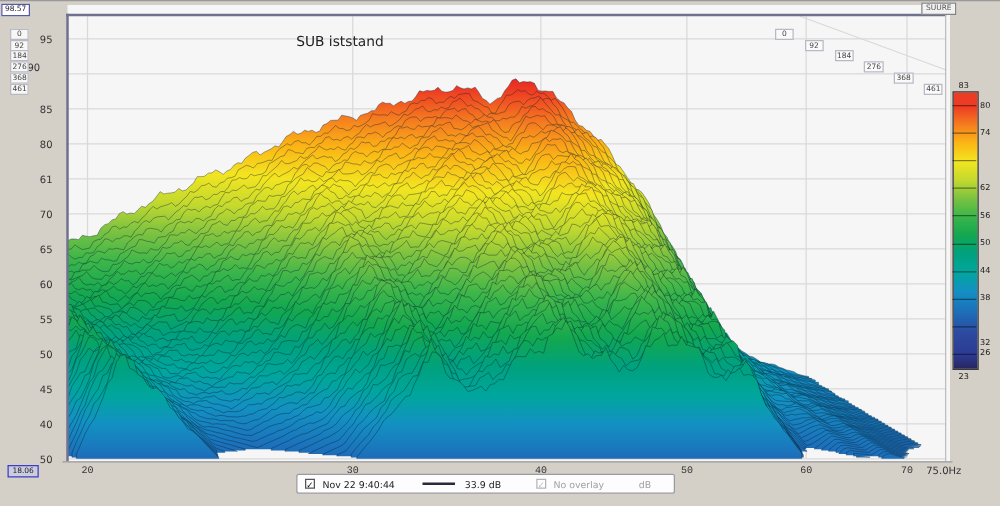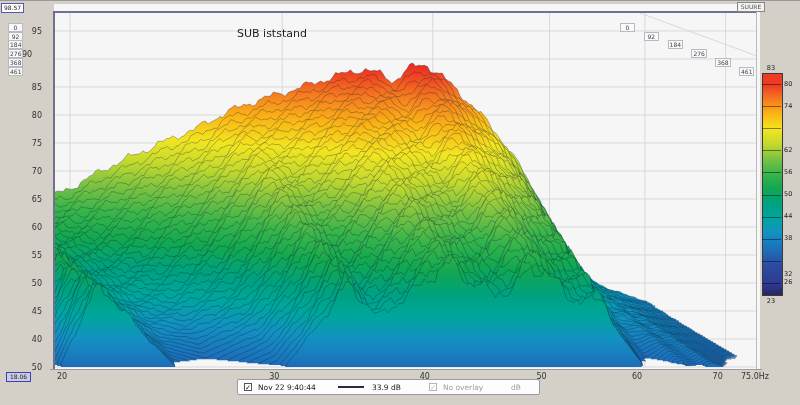--- a/index.html
+++ b/index.html
@@ -8,21 +8,21 @@
   .abs{position:absolute;}
   #plot-bg{left:54px;top:3px;width:706px;height:365px;background:#f6f6f6;}
   #plot-svg{left:0;top:0;width:800px;height:405px;}
   
   #frame-top{left:53px;top:10px;width:704px;height:2px;background:#70708f;}
   #frame-left{left:53px;top:10px;width:2px;height:358px;background:#70708f;}
   #axis-bottom{left:50px;top:368px;width:712px;height:1px;background:#9a9a9a;}
   #plot-right{left:756px;top:11px;width:1px;height:357px;background:#bdbdbd;}
   
   .db-tick{width:30px;text-align:right;font-size:8px;color:#333;height:9px;line-height:9px;}
-  .fq-tick{width:26px;font-size:8px;color:#333;}
+  .fq-tick{width:26px;text-align:center;font-size:8px;color:#333;font-family:Liberation Mono, monospace;}
   .fq-end{width:36px;text-align:center;font-size:8px;color:#333;}
   .tchip{font-size:6px;color:#444;background:rgba(250,250,250,0.92);border:1px solid #b9b9c6;
          padding:0 1px;line-height:7px;height:7px;text-align:center;min-width:11px;}
   
   .limbox{font-size:6px;line-height:8px;text-align:center;color:#223;background:#fff;
           border:1px solid #5959a8;height:8px;}
   #box-fmin{background:#ccccdf;border-color:#3d3dc2;}
   #box-corner{border-color:#858585;background:#f2f2f2;color:#555;}
   #plot-title{font-size:11px;color:#222;}
   
@@ -293,21 +293,21 @@
 
   <div id="box-dbmax" class="abs limbox" style="left:1px;top:2px;width:21px;">98.57</div>
   <div id="box-corner" class="abs limbox" style="left:737px;top:1px;width:26px;">SUURE</div>
   <div id="box-fmin" class="abs limbox" style="left:6px;top:371px;width:23px;">18.06</div>
 
   <div id="db-ticks" class="abs">
       <div class="abs db-tick" style="left: 12px; top: 25.5px;">95</div>
       <div class="abs db-tick" style="left: 12px; top: 49px; text-align: center;">90</div>
       <div class="abs db-tick" style="left: 12px; top: 81.5px;">85</div>
       <div class="abs db-tick" style="left: 12px; top: 109.5px;">80</div>
-      <div class="abs db-tick" style="left: 12px; top: 137.5px;">75</div>
+      <div class="abs db-tick" style="left: 12px; top: 137.5px;">61</div>
       <div class="abs db-tick" style="left: 12px; top: 165.5px;">70</div>
       <div class="abs db-tick" style="left: 12px; top: 193.5px;">65</div>
       <div class="abs db-tick" style="left: 12px; top: 221.5px;">60</div>
       <div class="abs db-tick" style="left: 12px; top: 249.5px;">55</div>
       <div class="abs db-tick" style="left: 12px; top: 277.5px;">50</div>
       <div class="abs db-tick" style="left: 12px; top: 305.5px;">45</div>
       <div class="abs db-tick" style="left: 12px; top: 333.5px;">40</div>
       <div class="abs db-tick" style="left: 12px; top: 361.5px;">50</div>
     </div>
   <div id="fq-ticks" class="abs">

